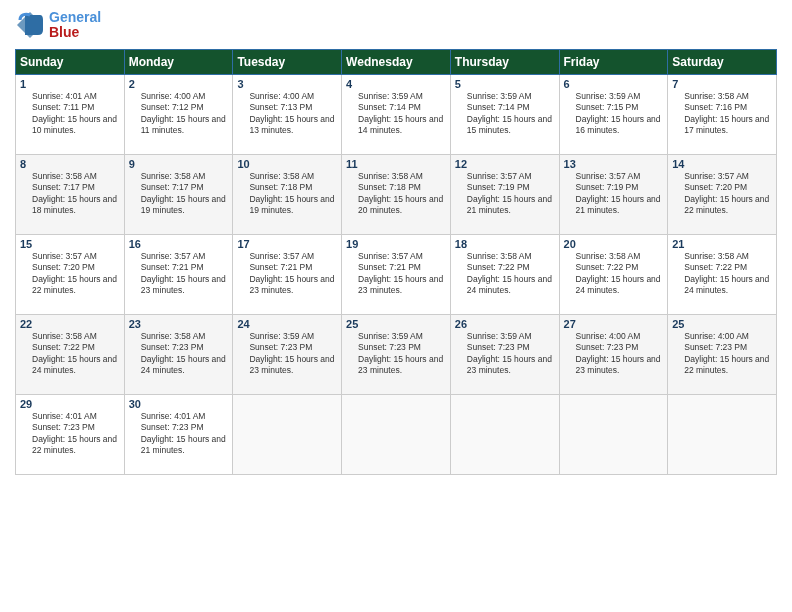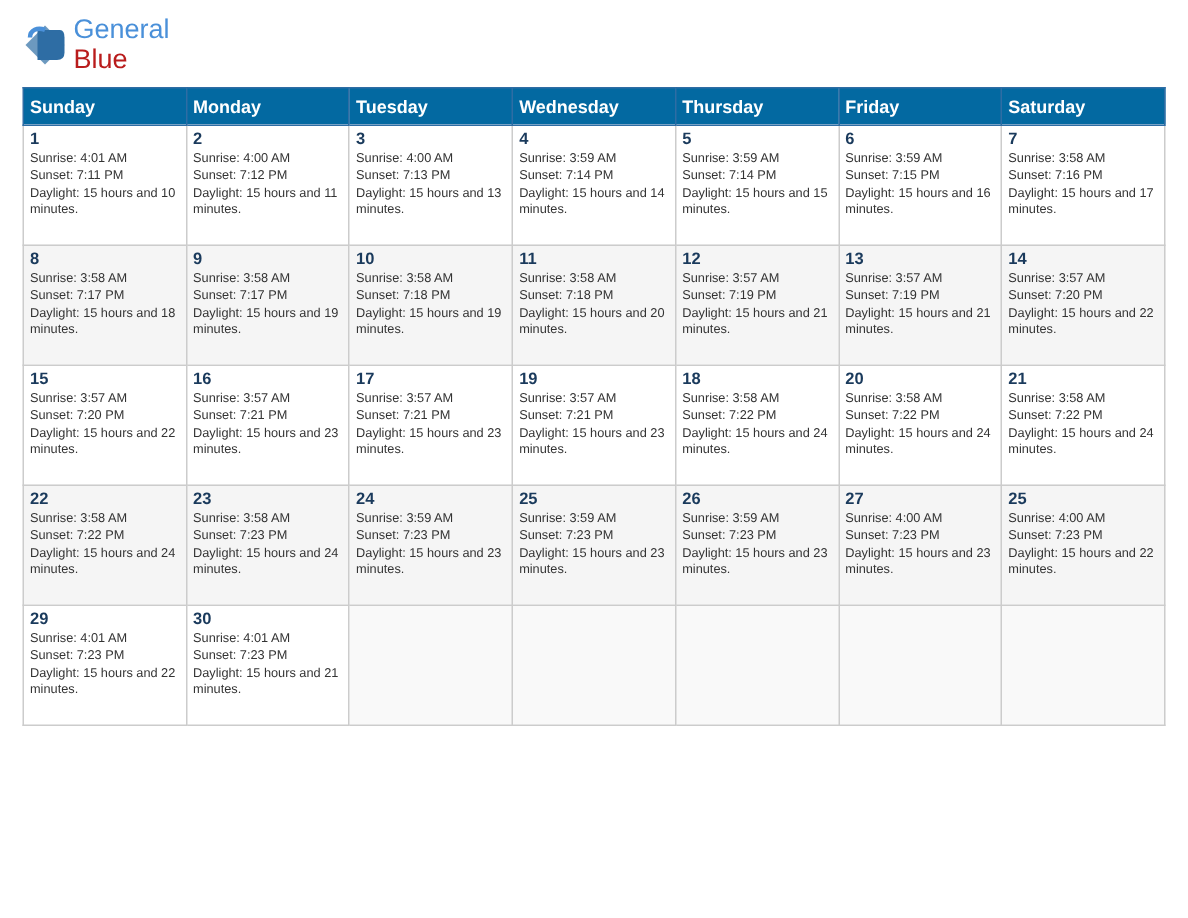--- a/index.html
+++ b/index.html
@@ -19,22 +19,22 @@
       display: flex;
       justify-content: space-between;
       align-items: flex-start;
       margin-bottom: 8px;
     }
     .logo {
       display: flex;
       align-items: center;
     }
     .logo-text {
-      font-size: 18px;
-      font-weight: normal;
+      font-size: 14px;
+      font-weight: bold;
       color: #1a3a5c;
       line-height: 1.1;
     }
     .logo-text span {
       color: #4a90d9;
     }
     .logo-icon {
       width: 30px;
       height: 30px;
       margin-right: 4px;
@@ -50,21 +50,21 @@
     .calendar-subtitle {
       font-size: 14px;
       color: #444;
     }
     table {
       width: 100%;
       border-collapse: collapse;
       table-layout: fixed;
     }
     thead th {
-      background-color: #0369a1;
+      background-color: #14532d;
       color: white;
       font-size: 12px;
       font-weight: bold;
       padding: 5px 4px;
       text-align: left;
       border: 1px solid #2e6da4;
     }
     tbody td {
       border: 1px solid #ccc;
       vertical-align: top;
@@ -81,20 +81,21 @@
       font-size: 11px;
       font-weight: bold;
       color: #1a3a5c;
       display: block;
       margin-bottom: 1px;
     }
     .day-info {
       font-size: 8.5px;
       color: #333;
       line-height: 1.35;
+      margin-left: 12px;
     }
     td.empty {
       background: #f9f9f9;
     }
   </style>
 </head>
 <body>
 
 <div class="page">
   <div class="header">

